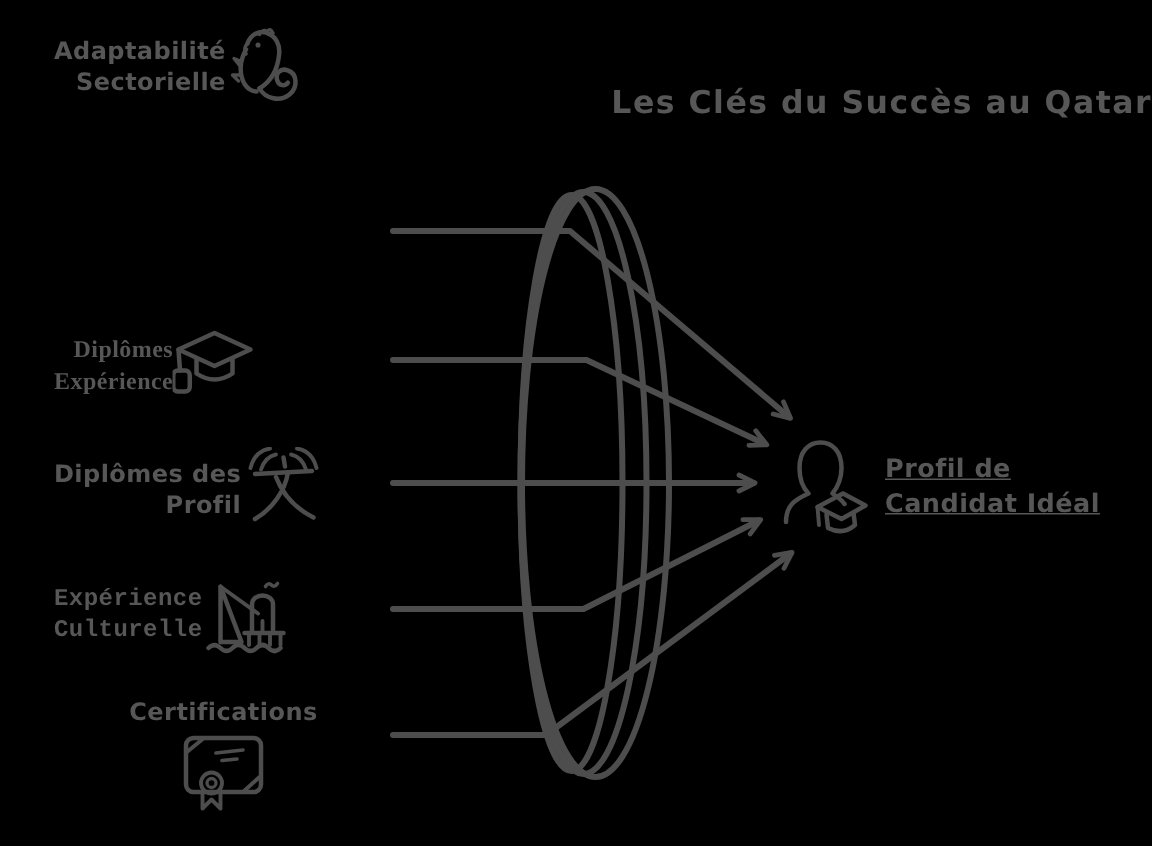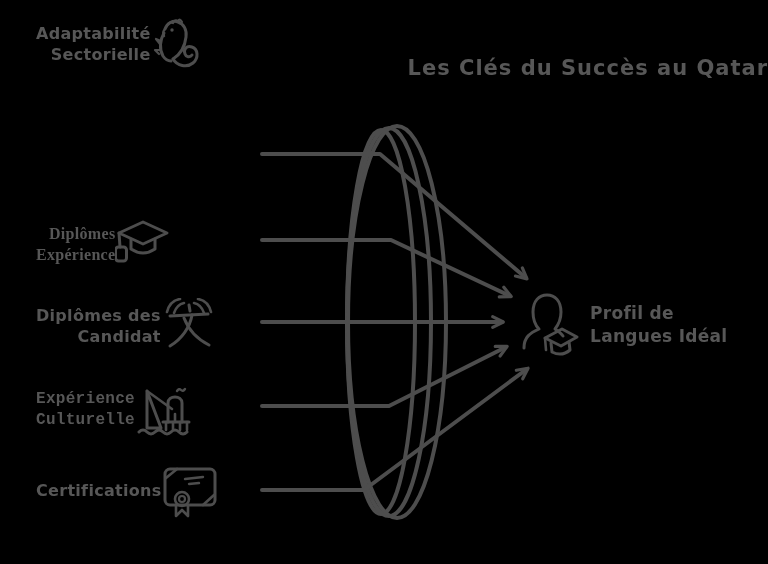--- a/index.html
+++ b/index.html
@@ -23,36 +23,36 @@
   .diagram-svg{position:absolute;left:0;top:0;width:768px;height:564px;}
 
   .factor-row{
     position:absolute;left:36px;width:226px;height:88px;
     display:flex;align-items:center;justify-content:flex-start;gap:0;
   }
   .factor-row:nth-of-type(1){top:116px;}
   .factor-row:nth-of-type(2){top:200px;font-family:Liberation Serif, serif;}
   .factor-row:nth-of-type(3){top:282px;}
   .factor-row:nth-of-type(4){top:366px;font-family:Liberation Mono, monospace;}
-  .factor-row:nth-of-type(5){top:446px;}
+  .factor-row:nth-of-type(5){top:464px;flex-direction:column;}
   .factor-label{
     text-align:right;color:var(--text);
     font-size:16px;line-height:21px;font-weight:bold;letter-spacing:.3px;
     white-space:nowrap;
   }
   .factor-icon{flex:0 0 auto;width:56px;height:56px;}
 
   .result-group{
     position:absolute;left:518px;top:288px;height:74px;
     display:flex;align-items:center;gap:10px;
   }
   .result-icon{flex:0 0 auto;width:62px;height:70px;}
   .result-label{
     color:var(--text);font-size:17px;line-height:23px;font-weight:bold;
-    letter-spacing:.3px;white-space:nowrap;
+    letter-spacing:.3px;white-space:nowrap;text-decoration:underline;
   }
 </style>
 </head>
 <body style="--background: #000000; --stroke: #4d4d4d; --text: #575757;">
 
 <div class="title">Les Clés du Succès au Qatar</div>
 
 <svg class="diagram-svg" viewBox="0 0 768 564" xmlns="http://www.w3.org/2000/svg">
   <defs>
     <marker id="arrow" viewBox="0 0 12 12" refX="9" refY="6" markerWidth="4" markerHeight="4" orient="auto">
@@ -84,21 +84,21 @@
     <path class="stk" stroke-width="3" d="M28,6 L52,17 L28,28 L4,17 Z"></path>
     <path class="stk" stroke-width="3" d="M16,23 V33 Q28,41 40,33 V23"></path>
     <path class="stk" stroke-width="3" d="M4,17 L5,31"></path>
     <rect class="stk" stroke-width="3" x="0.5" y="31" width="11" height="14" rx="3"></rect>
   </svg>
 </div>
 
 <div class="factor-row">
   <div class="factor-label">
     <div>Diplômes des</div>
-    <div>Candidat</div>
+    <div>Profil</div>
   </div>
   <svg class="factor-icon" viewBox="0 0 56 56">
     <path class="stk" stroke-width="3" d="M28,7 L29,13"></path>
     <path class="stk" stroke-width="3" d="M9,18 L47,16"></path>
     <path class="stk" stroke-width="3" d="M31,17 C29,29 21,41 9,48"></path>
     <path class="stk" stroke-width="3" d="M23,20 C28,33 38,42 48,47"></path>
     <path class="stk" stroke-width="2.6" d="M13,15 C15,9 18,6 23,5"></path>
     <path class="stk" stroke-width="2.6" d="M6,14 C8,6 13,2 19,1"></path>
     <path class="stk" stroke-width="2.6" d="M43,15 C41,9 38,6 33,5"></path>
     <path class="stk" stroke-width="2.6" d="M50,14 C48,6 43,2 37,1"></path>
@@ -157,15 +157,15 @@
 
 <div class="result-group">
   <svg class="result-icon" viewBox="0 0 62 70">
     <path class="stk" stroke-width="3" d="M6,58 C6,47 12,43 21,39 C16,34 15,28 15,22 C15,11 21,5 29,5 C37,5 43,11 43,22 C43,28 41,34 37,39 C40,41 43,43 45,46"></path>
     <path class="stk" stroke-width="3" d="M27,48 L44,39 L59,47 L43,56 Z"></path>
     <path class="stk" stroke-width="3" d="M33,53 L34,62 Q44,67 52,60 L51,52"></path>
     <path class="stk" stroke-width="2.6" d="M27,48 L28,60"></path>
   </svg>
   <div class="result-label">
     <div>Profil de</div>
-    <div>Langues Idéal</div>
+    <div>Candidat Idéal</div>
   </div>
 </div>
 
 </body></html>

